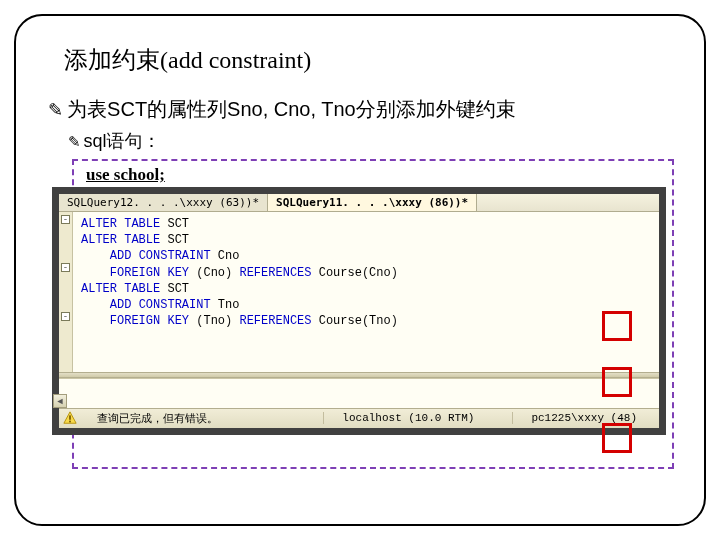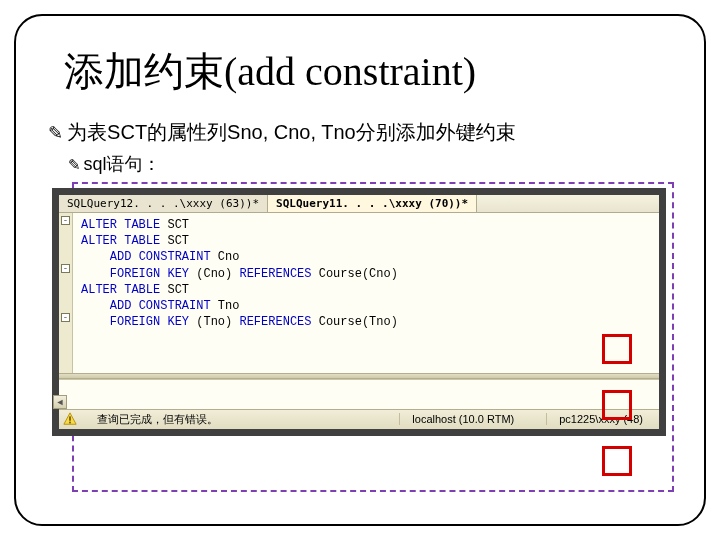--- a/index.html
+++ b/index.html
@@ -11,21 +11,21 @@
     position: relative;
   }
   .slide {
     position: absolute;
     top: 14px; left: 14px; right: 14px; bottom: 14px;
     border: 2.5px solid #000;
     border-radius: 28px;
     padding: 18px 26px 10px 26px;
   }
   .title {
-    font-size: 40px;
+    font-size: 24px;
     font-weight: 400;
     margin: 10px 0 20px 22px;
     font-family: "SimSun", serif;
   }
   .bullet {
     display: flex;
     align-items: baseline;
     font-size: 20px;
     margin-left: 6px;
     margin-bottom: 6px;
@@ -114,22 +114,23 @@
     font-family: "SimSun", sans-serif;
     padding: 2px 4px;
     gap: 20px;
   }
   .status-bar .warn-icon {
     width: 14px; height: 14px;
     display: inline-block;
   }
   .status-bar .cell {
     border-left: 1px solid #c3bd9e;
-    padding: 0 12px;
+    padding: 0 18px;
     white-space: nowrap;
+    font-family: Liberation Mono, monospace;
   }
   .red-square {
     position: absolute;
     width: 30px; height: 30px;
     border: 3px solid #d40000;
     right: 40px;
   }
   .rs1 { top: 150px; }
   .rs2 { top: 206px; }
   .rs3 { top: 262px; }
@@ -151,25 +152,26 @@
     <span class="marker">✎</span>
     <span>为表SCT的属性列Sno, Cno, Tno分别添加外键约束</span>
   </div>
 
   <div class="sub-bullet">
     <span class="marker">✎</span>
     <span>sql语句：</span>
   </div>
 
   <div class="dashed-box" style="height:310px;">
+    <div class="use-line">use school;</div>
 
     <div class="sql-window">
       <div class="tab-bar">
         <div class="tab inactive">SQLQuery12. . . .\xxxy (63))*</div>
-        <div class="tab active">SQLQuery11. . . .\xxxy (70))*</div>
+        <div class="tab active">SQLQuery11. . . .\xxxy (86))*</div>
       </div>
 
       <div class="code-area">
         <div class="gutter">
           <div class="gmark" style="top:3px;">-</div>
           <div class="gmark" style="top:51px;">-</div>
           <div class="gmark" style="top:100px;">-</div>
         </div>
         <div class="code-inner">
           <div class="code-line"><span class="kw">ALTER</span> <span class="kw">TABLE</span><span> SCT</span></div>

